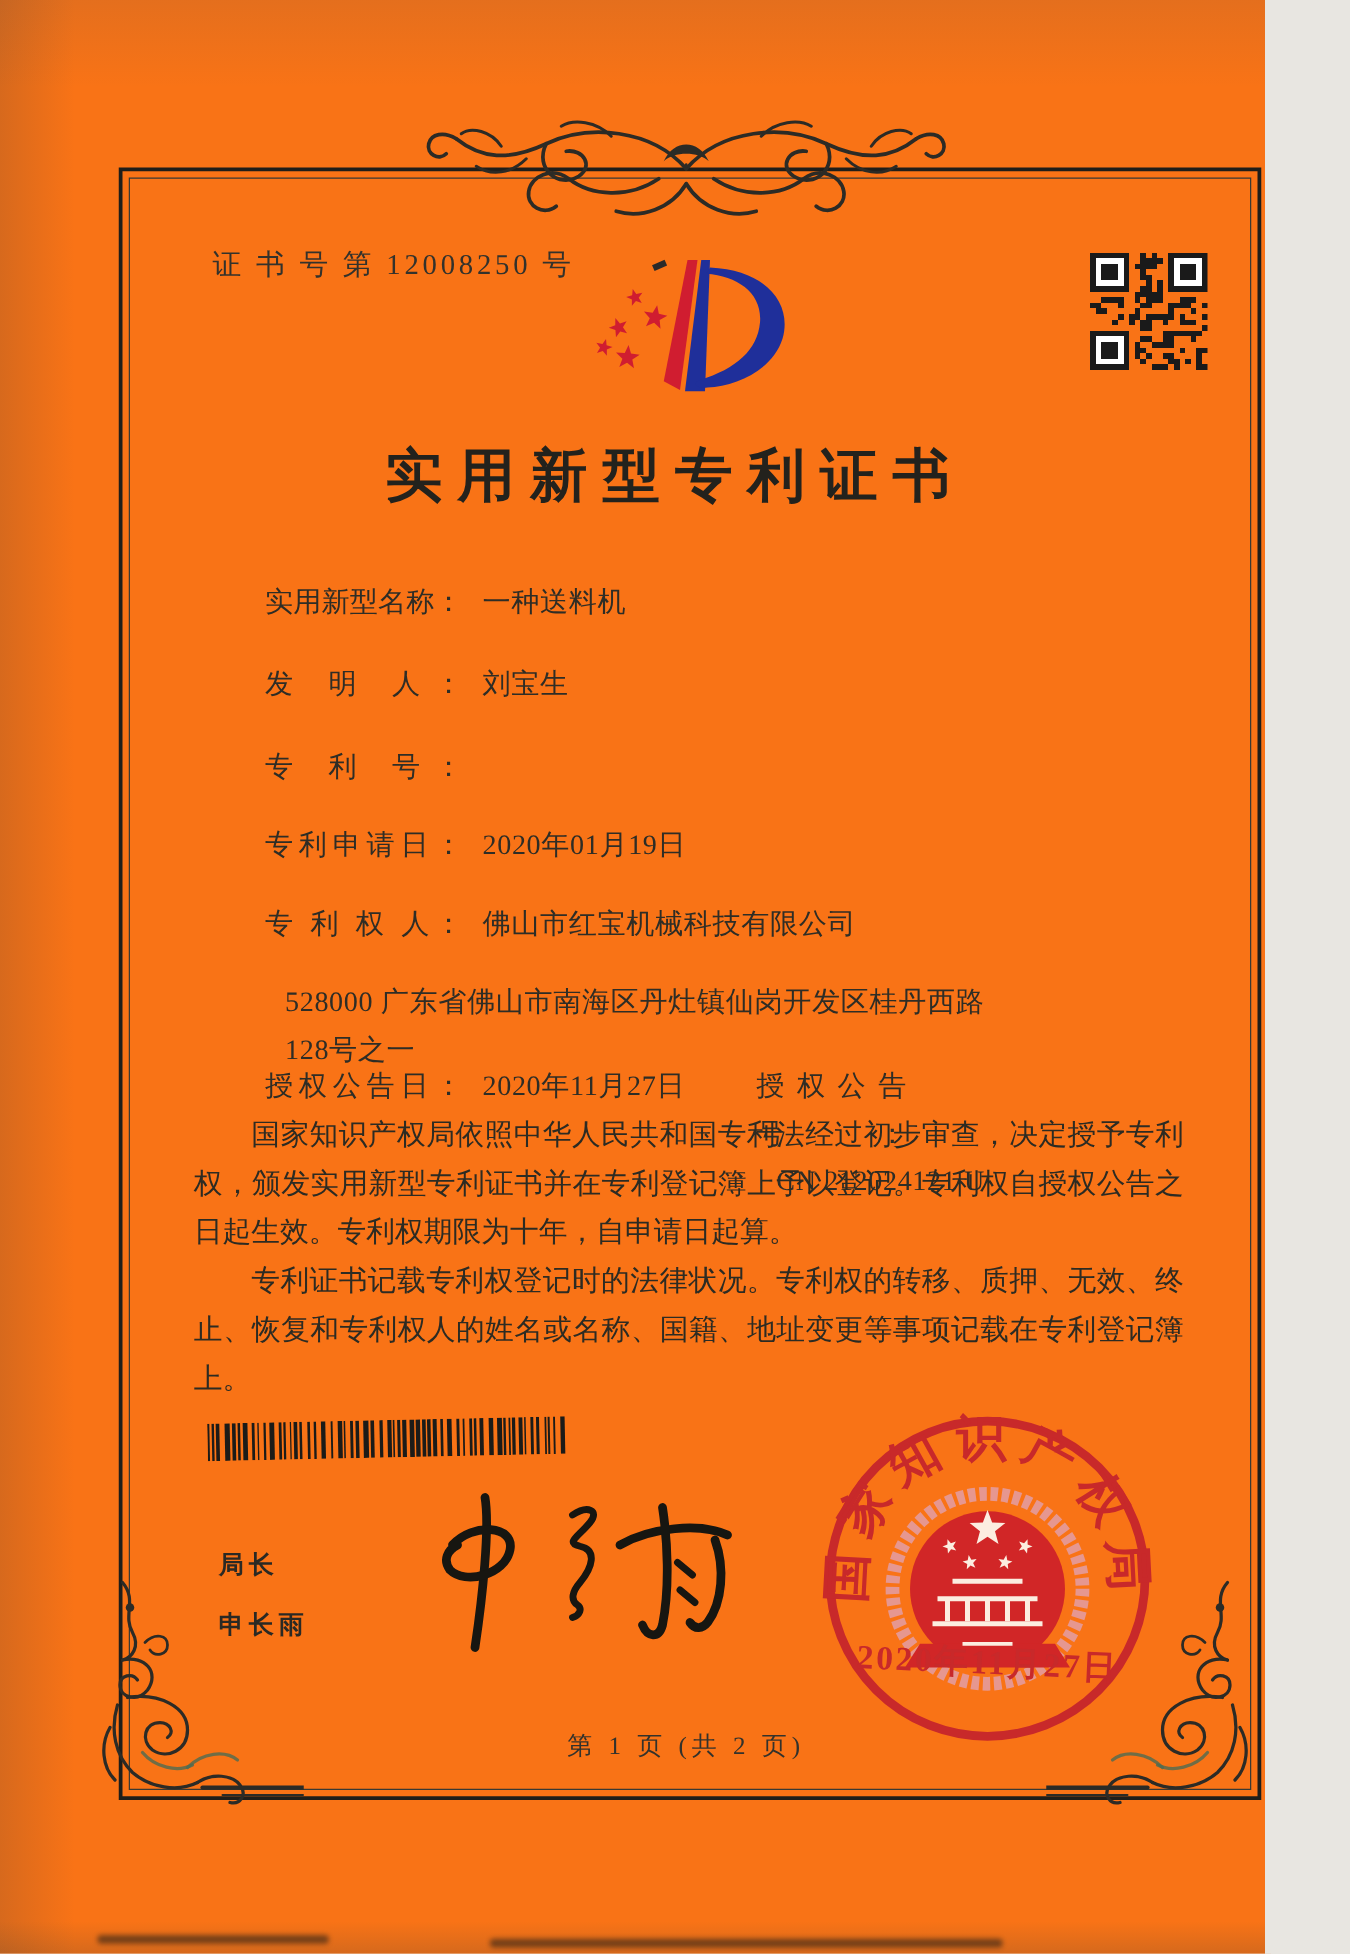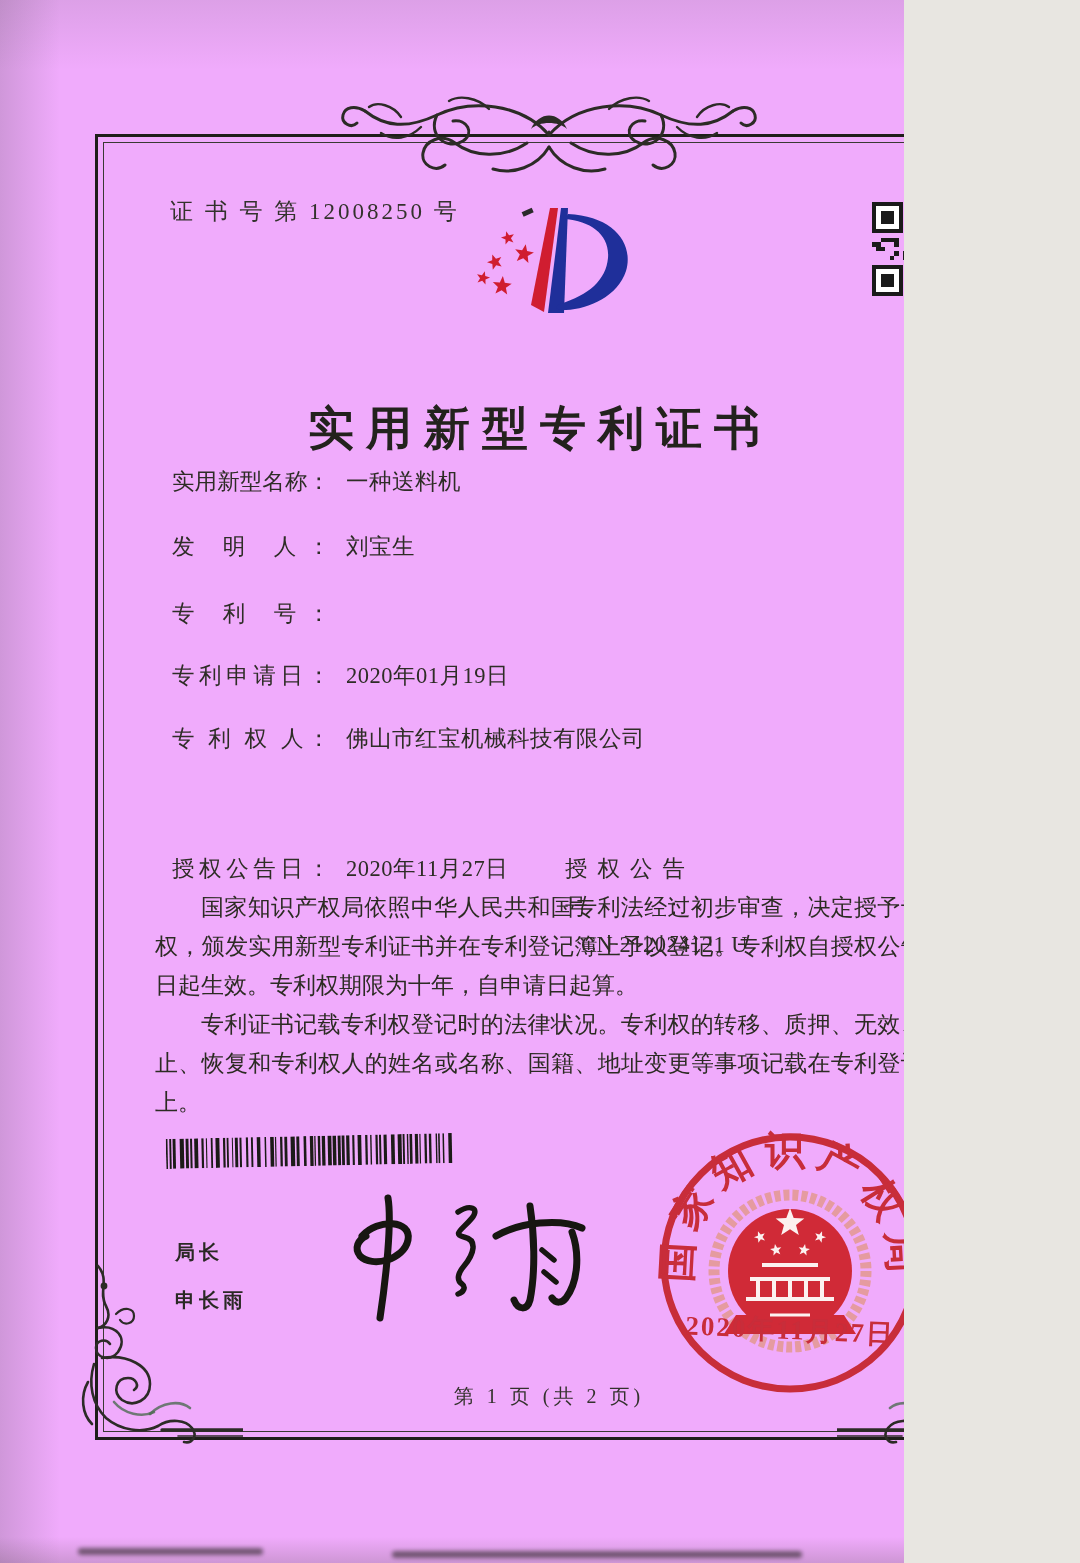--- a/index.html
+++ b/index.html
@@ -1,16 +1,16 @@
 <!DOCTYPE html>
 <html><head>
 <meta charset="utf-8">
 <style>
   html,body{margin:0;padding:0;background:#e8e6e1;}
-  .photo{position:relative;width:904px;height:1563px;background:#f0abfc;overflow:hidden;
+  .photo{position:relative;width:1012px;height:1563px;background:#f97316;overflow:hidden;
          font-family:"Liberation Serif","DejaVu Serif",serif;color:#2b2a24;}
   
   .shade-left{position:absolute;left:0;top:0;width:60px;height:100%;
     background:linear-gradient(to right,rgba(60,60,60,.18),rgba(60,60,60,0));pointer-events:none;}
   .shade-top{position:absolute;left:0;top:0;width:100%;height:70px;
     background:linear-gradient(to bottom,rgba(80,80,80,.12),rgba(80,80,80,0));pointer-events:none;}
   .shade-bottom{position:absolute;left:0;bottom:0;width:100%;height:26px;
     background:linear-gradient(to top,rgba(70,65,55,.20),rgba(70,65,55,0));pointer-events:none;}
   .smudge{position:absolute;background:#1c1a16;filter:blur(2px);opacity:.55;border-radius:3px;}
 
@@ -22,24 +22,24 @@
   .ornament-top{position:absolute;left:549px;top:138px;transform:translate(-50%,-50%);}
   .corner{position:absolute;width:185px;height:185px;}
   .corner.bl{left:58px;top:1262px;}
   .corner.br{left:837px;top:1262px;transform:scaleX(-1);}
 
   .cert-no{position:absolute;left:170px;top:196px;font-size:23px;letter-spacing:3px;color:#33322c;}
   .logo{position:absolute;left:462px;top:192px;}
   .qr{position:absolute;left:872px;top:202px;width:94px;height:94px;}
 
   .title{position:absolute;left:0;top:350px;width:1080px;text-align:center;
-         font-size:46px;font-weight:700;letter-spacing:12px;color:#23221d;margin-top:48px;}
+         font-size:46px;font-weight:700;letter-spacing:12px;color:#23221d;}
 
   .fields{position:absolute;left:172px;top:0;width:800px;}
-  .field-row{position:absolute;display:flex;font-size:22.5px;line-height:38px;color:#2e2d26;}
+  .field-row{position:absolute;display:flex;font-size:22.5px;line-height:38px;color:#2e2d26;margin-left:40px;}
   .field-label{display:inline-block;width:158px;text-align:justify;text-align-last:justify;flex:none;}
   .field-value{margin-left:16px;max-width:580px;letter-spacing:.5px;}
   .row1{top:463px}.row2{top:528px}.row3{top:595px}.row4:{top:657px}
   .row4{top:657px}.row5{top:720px}.row6{top:783px}
   .row7{top:850px;width:820px;}
   .grant-no-pair{position:absolute;left:393px;display:flex;flex-direction:column;}
   .grant-no-pair .field-label{width:120px;}
 
   .paragraphs{position:absolute;left:155px;top:888px;width:792px;
       font-size:23px;line-height:39px;color:#2c2b23;text-align:justify;}
@@ -271,20 +271,21 @@
     </div>
     <div class="field-row row4">
       <span class="field-label">专利申请日：</span>
       <span class="field-value">2020年01月19日</span>
     </div>
     <div class="field-row row5">
       <span class="field-label">专 利 权 人：</span>
       <span class="field-value">佛山市红宝机械科技有限公司</span>
     </div>
     <div class="field-row row6">
+      <span class="field-value">528000 广东省佛山市南海区丹灶镇仙岗开发区桂丹西路128号之一</span>
     </div>
     <div class="field-row row7">
       <span class="field-label">授权公告日：</span>
       <span class="field-value">2020年11月27日</span>
       <span class="grant-no-pair">
         <span class="field-label">授权公告号：</span>
         <span class="field-value">CN 212024121 U</span>
       </span>
     </div>
   </div>

